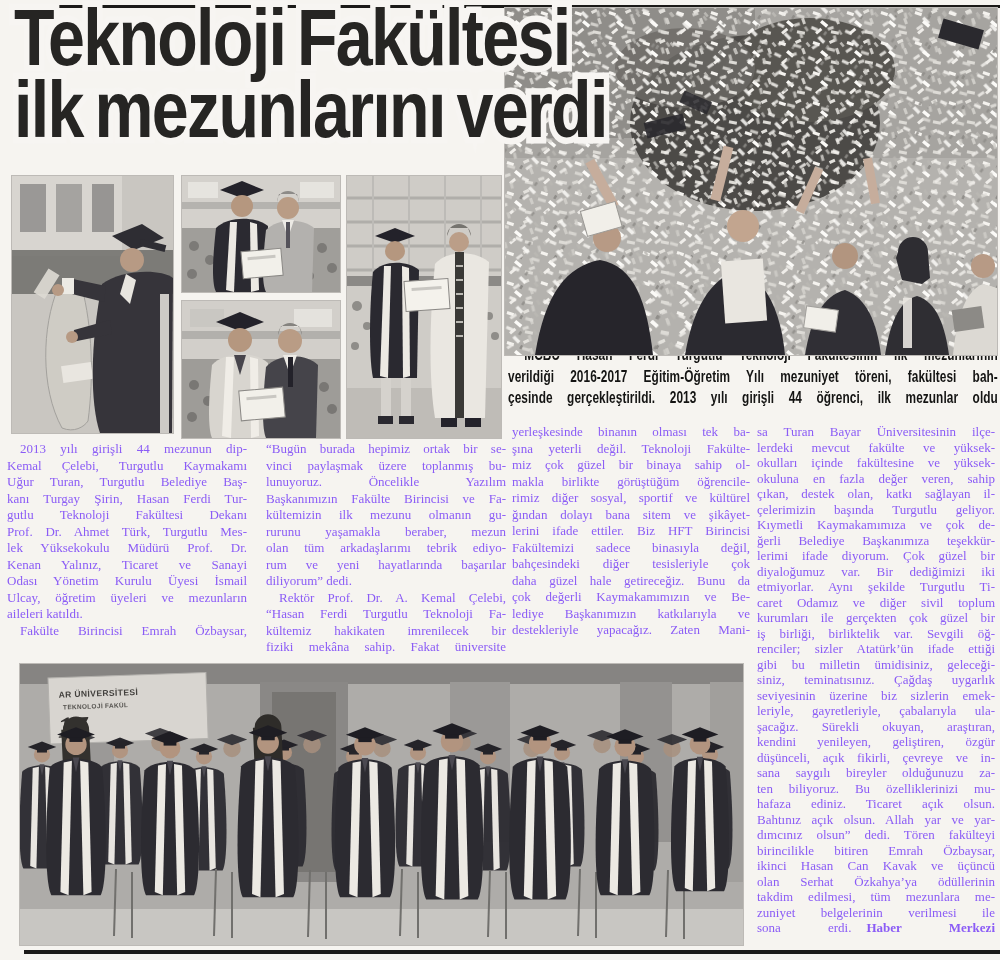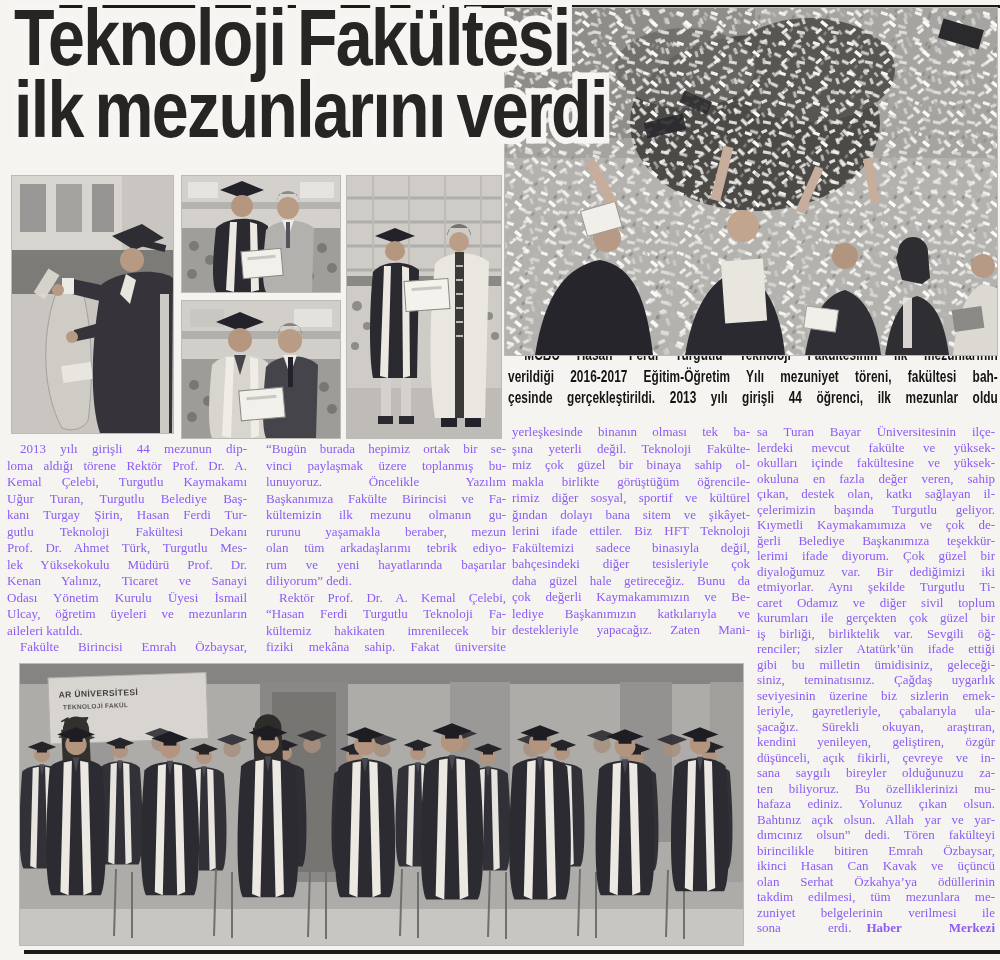--- a/index.html
+++ b/index.html
@@ -290,56 +290,55 @@
   <div class="caption">
     <div class="caption-inner">
         <div class="tl tl-indent">MCBÜ Hasan Ferdi Turgutlu Teknoloji Fakültesinin ilk mezunlarının</div>
         <div class="tl">verildiği 2016-2017 Eğitim-Öğretim Yılı mezuniyet töreni, fakültesi bah-</div>
         <div class="tl">çesinde gerçekleştirildi. 2013 yılı girişli 44 öğrenci, ilk mezunlar oldu</div>
       </div>
   </div>
 
   <div class="col c1">
       <div class="tl tl-indent">2013 yılı girişli 44 mezunun dip-</div>
-      <div class="tl">loma aldığı törene Rektör Prof. Dr. A.</div>
       <div class="tl">Kemal Çelebi, Turgutlu Kaymakamı</div>
       <div class="tl">Uğur Turan, Turgutlu Belediye Baş-</div>
       <div class="tl">kanı Turgay Şirin, Hasan Ferdi Tur-</div>
       <div class="tl">gutlu Teknoloji Fakültesi Dekanı</div>
       <div class="tl">Prof. Dr. Ahmet Türk, Turgutlu Mes-</div>
       <div class="tl">lek Yüksekokulu Müdürü Prof. Dr.</div>
       <div class="tl">Kenan Yalınız, Ticaret ve Sanayi</div>
       <div class="tl">Odası Yönetim Kurulu Üyesi İsmail</div>
       <div class="tl">Ulcay, öğretim üyeleri ve mezunların</div>
       <div class="tl tl-last">aileleri katıldı.</div>
       <div class="tl tl-indent">Fakülte Birincisi Emrah Özbaysar,</div>
     </div>
   <div class="col c2">
       <div class="tl">“Bugün burada hepimiz ortak bir se-</div>
       <div class="tl">vinci paylaşmak üzere toplanmış bu-</div>
       <div class="tl">lunuyoruz. Öncelikle Yazılım</div>
-      <div class="tl">Başkanımıza Fakülte Birincisi ve Fa-</div>
+      <div class="tl">Başkanımızın Fakülte Birincisi ve Fa-</div>
       <div class="tl">kültemizin ilk mezunu olmanın gu-</div>
       <div class="tl">rurunu yaşamakla beraber, mezun</div>
       <div class="tl">olan tüm arkadaşlarımı tebrik ediyo-</div>
       <div class="tl">rum ve yeni hayatlarında başarılar</div>
       <div class="tl tl-last">diliyorum” dedi.</div>
       <div class="tl tl-indent">Rektör Prof. Dr. A. Kemal Çelebi,</div>
       <div class="tl">“Hasan Ferdi Turgutlu Teknoloji Fa-</div>
       <div class="tl">kültemiz hakikaten imrenilecek bir</div>
       <div class="tl">fiziki mekâna sahip. Fakat üniversite</div>
     </div>
   <div class="col c3">
       <div class="tl">yerleşkesinde binanın olması tek ba-</div>
       <div class="tl">şına yeterli değil. Teknoloji Fakülte-</div>
       <div class="tl">miz çok güzel bir binaya sahip ol-</div>
       <div class="tl">makla birlikte görüştüğüm öğrencile-</div>
       <div class="tl">rimiz diğer sosyal, sportif ve kültürel</div>
       <div class="tl">ğından dolayı bana sitem ve şikâyet-</div>
-      <div class="tl">lerini ifade ettiler. Biz HFT Teknoloji</div>
+      <div class="tl">lerini ifade ettiler. Biz HFT Birincisi</div>
       <div class="tl">Fakültemizi sadece binasıyla değil,</div>
       <div class="tl">bahçesindeki diğer tesisleriyle çok</div>
       <div class="tl">daha güzel hale getireceğiz. Bunu da</div>
       <div class="tl">çok değerli Kaymakamımızın ve Be-</div>
       <div class="tl">lediye Başkanımızın katkılarıyla ve</div>
       <div class="tl">destekleriyle yapacağız. Zaten Mani-</div>
     </div>
   <div class="col c4">
     <div>
         <div class="tl">sa Turan Bayar Üniversitesinin ilçe-</div>
@@ -359,21 +358,21 @@
         <div class="tl">renciler; sizler Atatürk’ün ifade ettiği</div>
         <div class="tl">gibi bu milletin ümidisiniz, geleceği-</div>
         <div class="tl">siniz, teminatısınız. Çağdaş uygarlık</div>
         <div class="tl">seviyesinin üzerine biz sizlerin emek-</div>
         <div class="tl">leriyle, gayretleriyle, çabalarıyla ula-</div>
         <div class="tl">şacağız. Sürekli okuyan, araştıran,</div>
         <div class="tl">kendini yenileyen, geliştiren, özgür</div>
         <div class="tl">düşünceli, açık fikirli, çevreye ve in-</div>
         <div class="tl">sana saygılı bireyler olduğunuzu za-</div>
         <div class="tl">ten biliyoruz. Bu özelliklerinizi mu-</div>
-        <div class="tl">hafaza ediniz. Yolunuz çıkan olsun.</div>
+        <div class="tl">hafaza ediniz. Ticaret açık olsun.</div>
         <div class="tl">Bahtınız açık olsun. Allah yar ve yar-</div>
         <div class="tl">dımcınız olsun” dedi. Tören fakülteyi</div>
         <div class="tl">birincilikle bitiren Emrah Özbaysar,</div>
         <div class="tl">ikinci Hasan Can Kavak ve üçüncü</div>
         <div class="tl">olan Serhat Özkahya’ya ödüllerinin</div>
         <div class="tl">takdim edilmesi, tüm mezunlara me-</div>
         <div class="tl">zuniyet belgelerinin verilmesi ile</div>
       </div>
     <div class="tl closing-line">
       <span>sona erdi.</span><span class="byline">Haber Merkezi</span>

